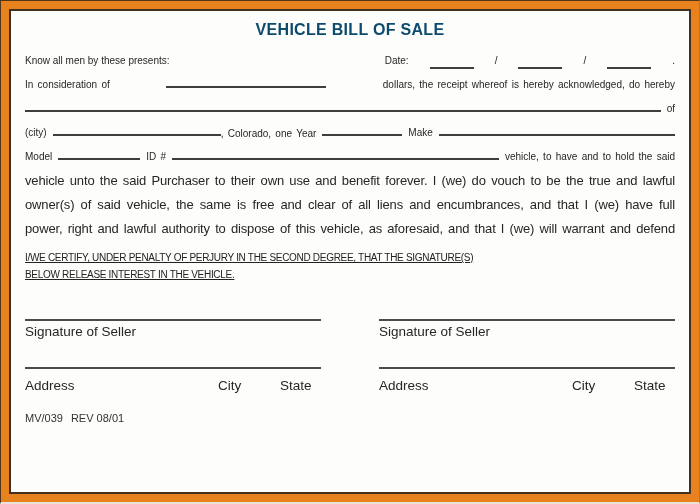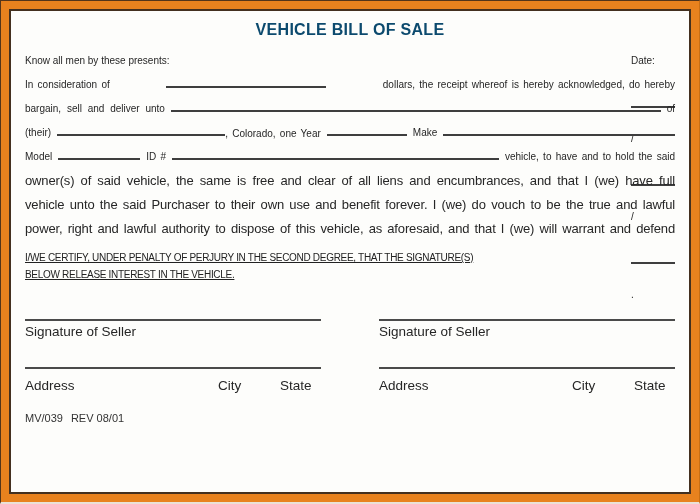--- a/index.html
+++ b/index.html
@@ -53,21 +53,21 @@
     border-bottom:2px solid #3E3E3E;
     margin-bottom:-3px;
     flex:0 0 auto;
   }
   .w44{width:44px;}
   .w80{width:80px;}
   .w82{width:82px;}
   .w160{width:160px;}
   .w168{width:168px;}
   .grow{flex:1 1 auto;min-width:40px;}
-  .dategrp{display:flex;align-items:flex-start;gap:21px;flex-direction:column;}
+  .dategrp{display:flex;align-items:center;gap:21px;}
   .jline{
     height:24px;line-height:24px;font-size:13px;
     text-align:justify;text-align-last:justify;
     letter-spacing:-0.15px;overflow:hidden;white-space:normal;
   }
   .lline{height:24px;line-height:24px;font-size:13px;}
   .cert{margin-top:8px;font-size:10px;line-height:17px;letter-spacing:-0.3px;white-space:nowrap;color:#222;text-decoration:underline;}
   .siggrid{
     margin-top:36px;
     display:grid;
@@ -114,46 +114,45 @@
       </span>
     </div>
 
     <div class="frow sb ws1">
       <span>In consideration of</span>
       <span class="bl w160"></span>
       <span>dollars, the receipt whereof is hereby acknowledged, do hereby</span>
     </div>
 
     <div class="frow ws3">
-      <span>bargain, sell and deliver unto</span>
       <span class="bl grow"></span>
       <span>of</span>
     </div>
 
     <div class="frow ws1">
-      <span>(their)</span>
+      <span>(city)</span>
       <span class="grp">
         <span class="bl w168"></span>
         <span>, Colorado, one Year</span>
       </span>
       <span class="bl w80"></span>
       <span>Make</span>
       <span class="bl grow"></span>
     </div>
 
     <div class="frow ws1">
       <span>Model</span>
       <span class="bl w82"></span>
       <span>ID #</span>
       <span class="bl grow"></span>
       <span>vehicle, to have and to hold the said</span>
     </div>
 
+    <div class="jline">vehicle unto the said Purchaser to their own use and benefit forever.  I (we) do vouch to be the true and lawful</div>
     <div class="jline">owner(s) of said vehicle, the same is free and clear of all liens and encumbrances, and that I (we) have full</div>
-    <div class="jline">vehicle unto the said Purchaser to their own use and benefit forever.  I (we) do vouch to be the true and lawful</div>
     <div class="jline">power, right and lawful authority to dispose of this vehicle, as aforesaid, and that I (we) will warrant and defend</div>
 
     <div class="cert">
       <div>I/WE CERTIFY, UNDER PENALTY OF PERJURY IN THE SECOND DEGREE, THAT THE SIGNATURE(S)</div>
       <div>BELOW RELEASE INTEREST IN THE VEHICLE.</div>
     </div>
 
     <div class="siggrid">
 
       <div>

